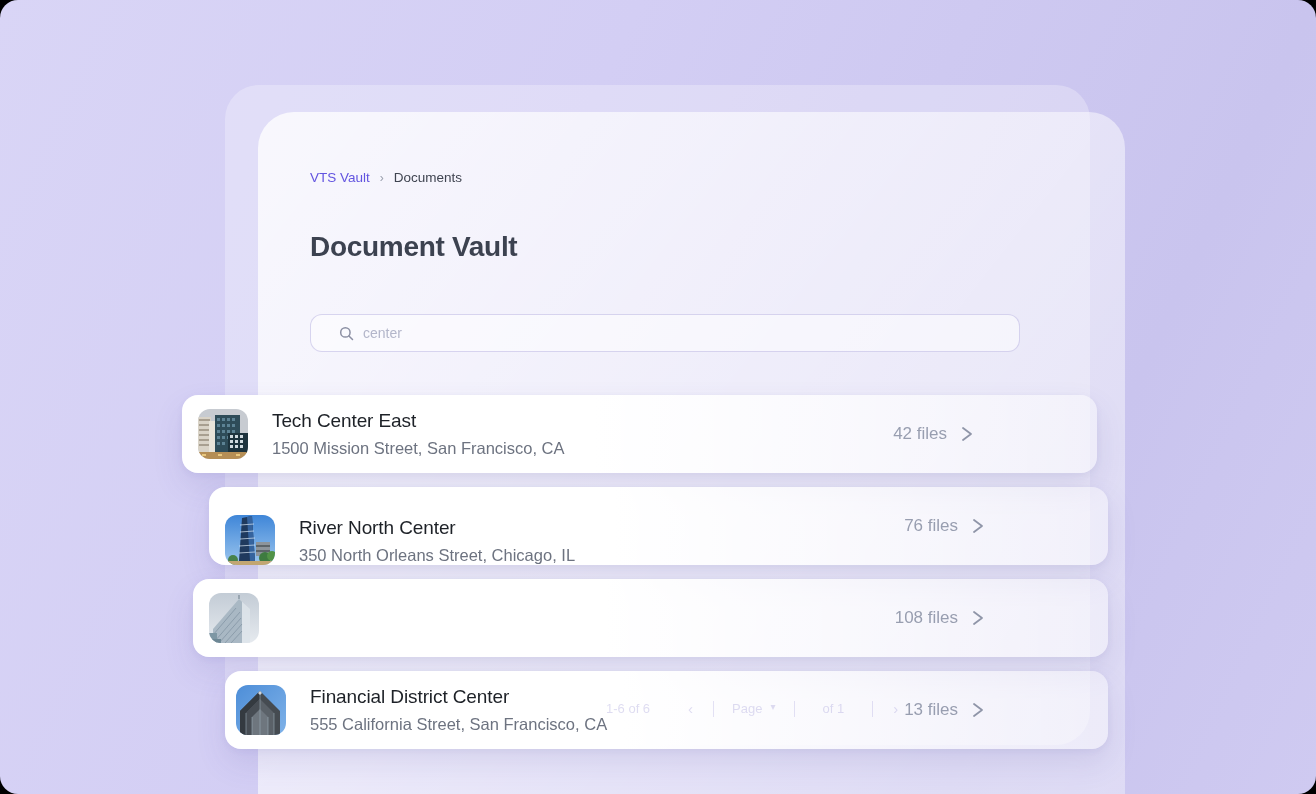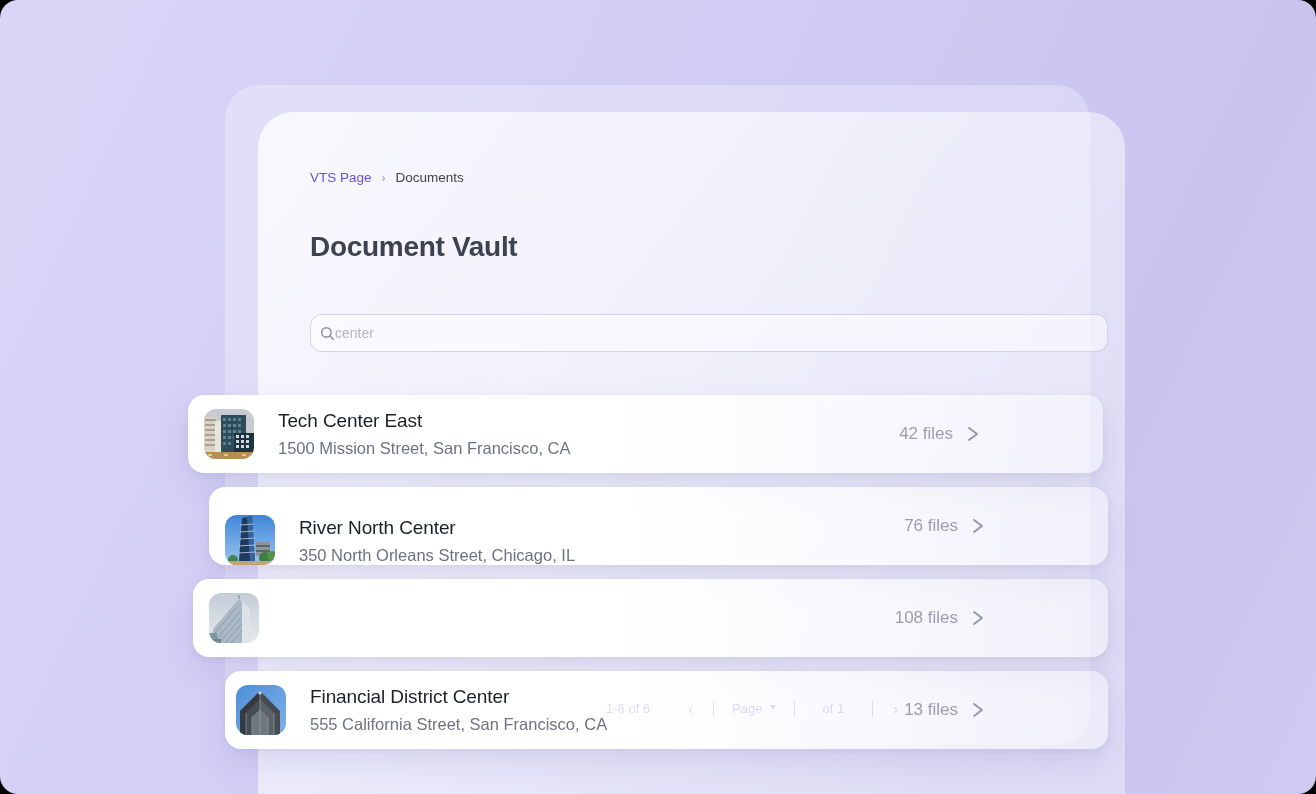--- a/index.html
+++ b/index.html
@@ -49,47 +49,48 @@
     letter-spacing: -0.3px;
   }
   .page-subtitle {
     position: absolute; left: 310px; top: 280px;
     font-size: 14.5px; color: #a7abb9;
   }
 
   
   .search-bar {
     position: absolute; left: 310px; top: 314px;
-    width: 798px; height: 38px;
+    width: 710px; height: 38px;
     border-radius: 12px;
     background: rgba(255,255,255,0.5);
     border: 1px solid rgba(185,181,226,0.55);
     display: flex; align-items: center;
-    padding: 0 9px;
+    padding: 0 28px;
+    gap: 9px;
   }
   .search-icon { width: 15px; height: 15px; flex: 0 0 auto; }
   .search-input {
     flex: 1; border: none; outline: none; background: transparent;
     font-family: "Liberation Sans", sans-serif;
     font-size: 14px; color: #b3b6ca;
   }
 
   
   .row {
     position: absolute;
     height: 78px;
     border-radius: 16px;
     background: linear-gradient(90deg, #ffffff 0%, #ffffff 45%, rgba(255,255,255,0.42) 100%);
     box-shadow: 0 14px 30px rgba(86,78,160,0.13), 0 2px 6px rgba(86,78,160,0.07);
     display: flex; align-items: center;
     padding-left: 16px;
     cursor: pointer;
     z-index: 4;
   }
-  .row-1 { left: 188px; top: 395px; width: 915px; }
+  .row-1 { left: 182px; top: 395px; width: 915px; }
   .row-2 { left: 209px; top: 487px; width: 899px; align-items: flex-end; }
   .row-3 { left: 193px; top: 579px; width: 915px; }
   .row-4 { left: 225px; top: 671px; width: 883px; padding-left: 11px; }
 
   .thumb {
     width: 50px; height: 50px;
     border-radius: 12px; overflow: hidden;
     flex: 0 0 auto;
   }
   .thumb svg { display: block; width: 50px; height: 50px; }
@@ -122,21 +123,21 @@
 </style>
 </head>
 <body>
 
 <div class="frame">
   <div class="back-card"></div>
 
   <div class="main-card"></div>
 
   <div class="breadcrumb">
-    <span class="crumb-link">VTS Page</span>
+    <span class="crumb-link">VTS Vault</span>
     <span class="crumb-sep">›</span>
     <span class="crumb-current">Documents</span>
   </div>
 
   <div class="page-title">Document Vault</div>
 
   <div class="search-bar">
     <svg class="search-icon" viewBox="0 0 16 16">
       <circle cx="6.8" cy="6.8" r="5" fill="none" stroke="#8b8fa3" stroke-width="1.6"></circle>
       <line x1="10.6" y1="10.6" x2="14.4" y2="14.4" stroke="#8b8fa3" stroke-width="1.6" stroke-linecap="round"></line>

